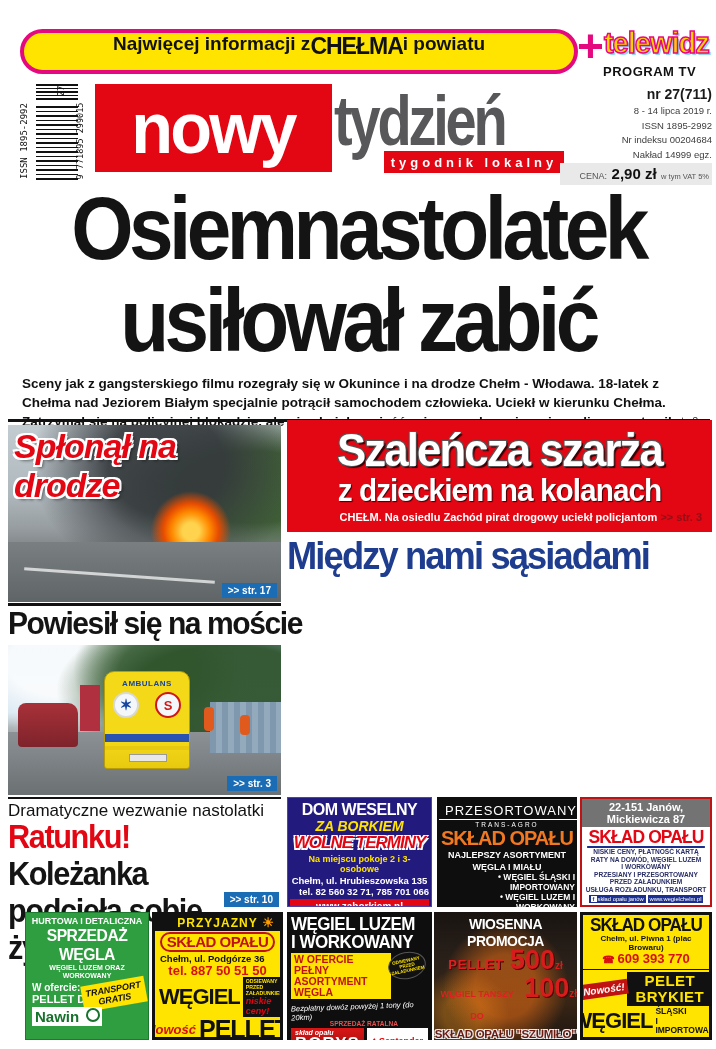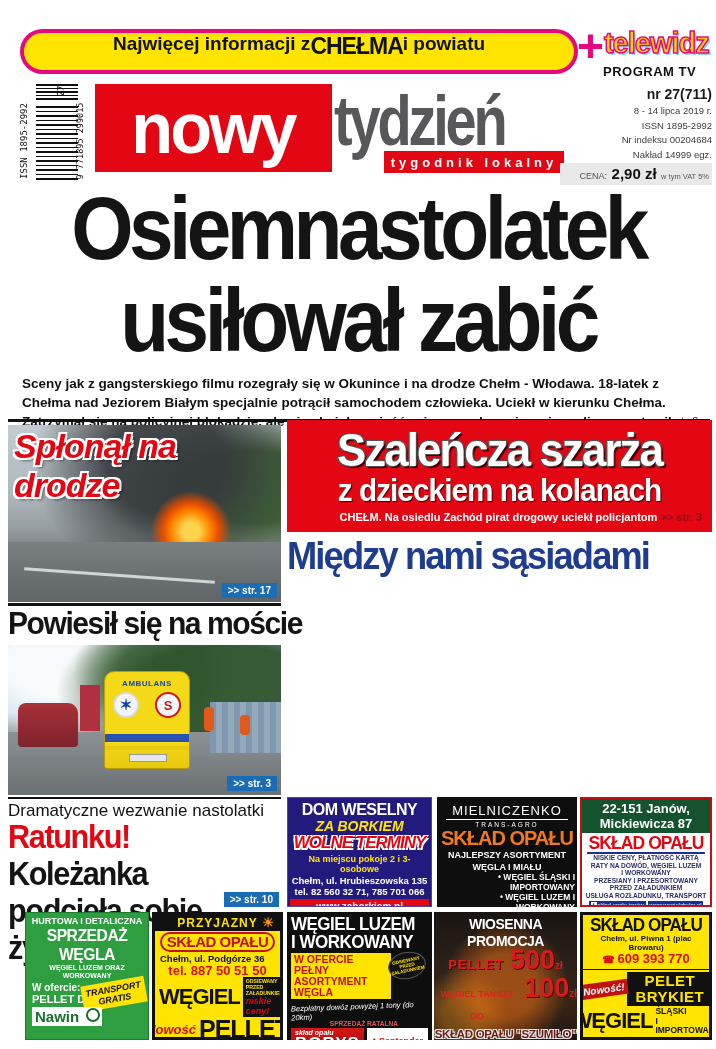--- a/index.html
+++ b/index.html
@@ -153,36 +153,36 @@
   .adc { display:flex; flex-direction:column; align-items:center; width:100%; height:100%; }
 
   .ad-zab { left:287px; top:797px; width:145px; height:110px; background:#231a7e;
     border:1px solid #4a43a8; text-align:center; color:#fff; padding:3px 2px 0; }
   .ad-zab .t1 { font-size:16px; font-weight:800; letter-spacing:-.5px; }
   .ad-zab .t2 { font-size:14px; font-weight:700; font-style:italic; color:#ffe400; line-height:14px; }
   .ad-zab .t3 { font-size:17px; font-weight:900; font-style:italic; color:#e30613; letter-spacing:-1px;
     line-height:19px; text-shadow:-1.5px -1.5px 0 #fff,1.5px -1.5px 0 #fff,-1.5px 1.5px 0 #fff,1.5px 1.5px 0 #fff; }
   .ad-zab .t4 { font-size:9px; font-weight:700; color:#ffe400; margin-top:2px; }
   .ad-zab .t5 { font-size:9.5px; font-weight:700; margin-top:1px; }
-  .ad-zab .t6 { font-size:9.5px; font-weight:700; }
+  .ad-zab .t6 { font-size:9.5px; font-weight:700;text-align:right; }
   .ad-zab .t7 { background:#e30613; font-size:10px; font-weight:700; margin-top:2px; padding:2px 0;
     width:100%; }
 
   .ad-miel { left:437px; top:797px; width:140px; height:110px; background:#0e0e0e; color:#fff;
     text-align:center; padding:4px 2px 0; }
   .ad-miel .n { font-size:13px; font-weight:400; letter-spacing:1px; border-bottom:1px solid #fff;
     display:inline-block; padding:0 6px 1px; }
   .ad-miel .s { font-size:6.5px; letter-spacing:2px; margin-top:1px; }
   .ad-miel .t { font-size:20px; font-weight:800; color:#f07820; letter-spacing:-1px; line-height:21px; }
   .ad-miel .d { font-size:9px; font-weight:700; line-height:10.5px; margin-top:1px; }
   .ad-miel .b { font-size:8.5px; font-weight:700; text-align:right; padding-left:4px; line-height:10px; }
 
   .ad-jan { left:580px; top:797px; width:132px; height:110px; background:#fff; border:2px solid #c01212;
     text-align:center; }
-  .ad-jan .hd { background:#14532d; color:#fff; font-size:13px; font-weight:800; padding:2px 16px; }
+  .ad-jan .hd { background:#737373; color:#fff; font-size:11px; font-weight:800; padding:2px 16px; }
   .ad-jan .t { color:#e30613; font-size:19px; font-weight:900; letter-spacing:-1px; line-height:19px;
     transform:scaleX(.92); border-bottom:2px solid #1a2f8f; }
   .ad-jan .l { font-size:6.6px; font-weight:700; color:#2a2f66; line-height:7.6px; }
   .ad-jan .tags { display:flex; justify-content:center; gap:2px; margin-top:1px; }
   .ad-jan .tag { background:#1a2f8f; color:#fff; font-size:5.8px; padding:1px 2px; display:flex; align-items:center; gap:1px; }
   .ad-jan .fb { background:#fff; color:#1a2f8f; font-weight:900; width:6px; height:6px; font-size:5.5px;
     display:inline-flex; align-items:center; justify-content:center; }
   .ad-jan .tel { color:#e30613; font-size:19px; font-weight:900; letter-spacing:-1px; line-height:20px; }
 
   .ad-naw { left:25px; top:912px; width:124px; height:128px; background:#2f9e41; border:1px solid #1c7a2e;
@@ -375,21 +375,21 @@
     <div class="t1">DOM WESELNY</div>
     <div class="t2">ZA BORKIEM</div>
     <div class="t3">WOLNE TERMINY</div>
     <div class="t4">Na miejscu pokoje 2 i 3-osobowe</div>
     <div class="t5">Chełm, ul. Hrubieszowska 135</div>
     <div class="t6">tel. 82 560 32 71, 785 701 066</div>
     <div class="t7">www.zaborkiem.pl</div>
   </div>
 
   <div class="ad ad-miel">
-    <div><span class="n">MIELNICZENKO</span></div>
+    <div><span class="n">PRZESORTOWANY</span></div>
     <div class="s">TRANS-AGRO</div>
     <div class="t">SKŁAD OPAŁU</div>
     <div class="d">NAJLEPSZY ASORTYMENT</div>
     <div class="d">WĘGLA I MIAŁU</div>
     <div class="b">• WĘGIEL ŚLĄSKI I IMPORTOWANY</div>
     <div class="b">• WĘGIEL LUZEM I WORKOWANY</div>
 
   </div>
 
   <div class="ad ad-jan">

